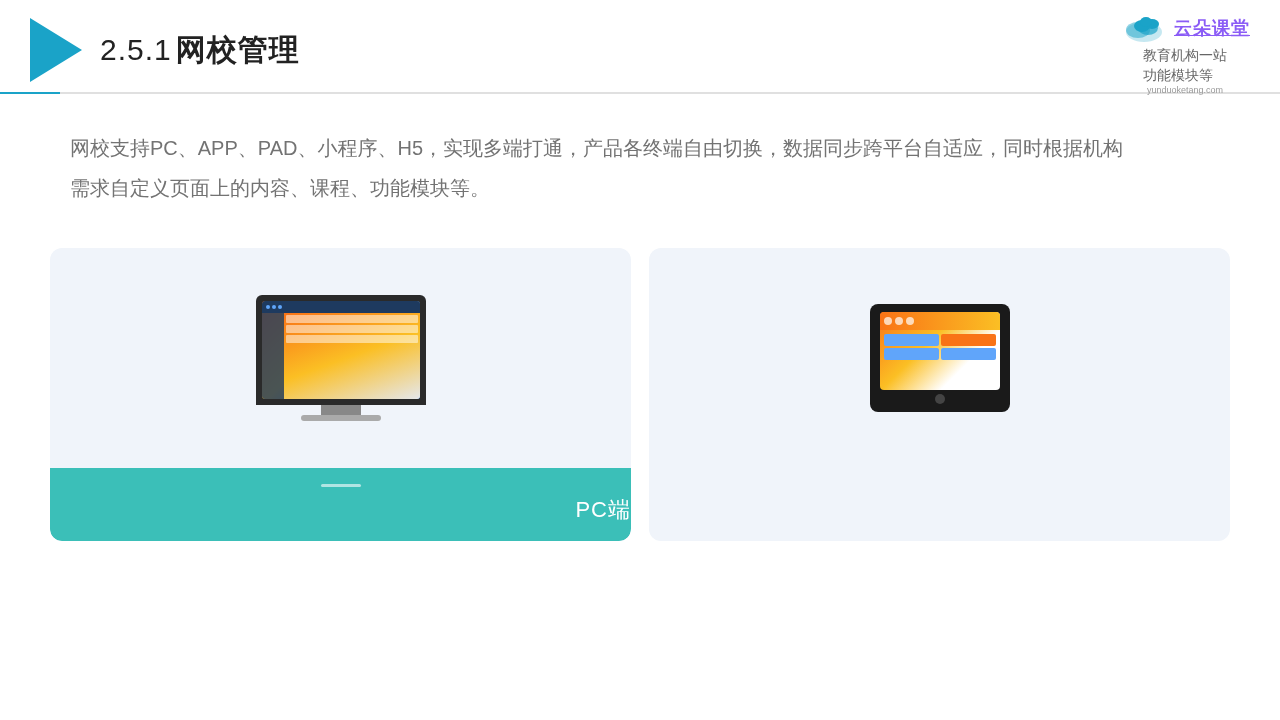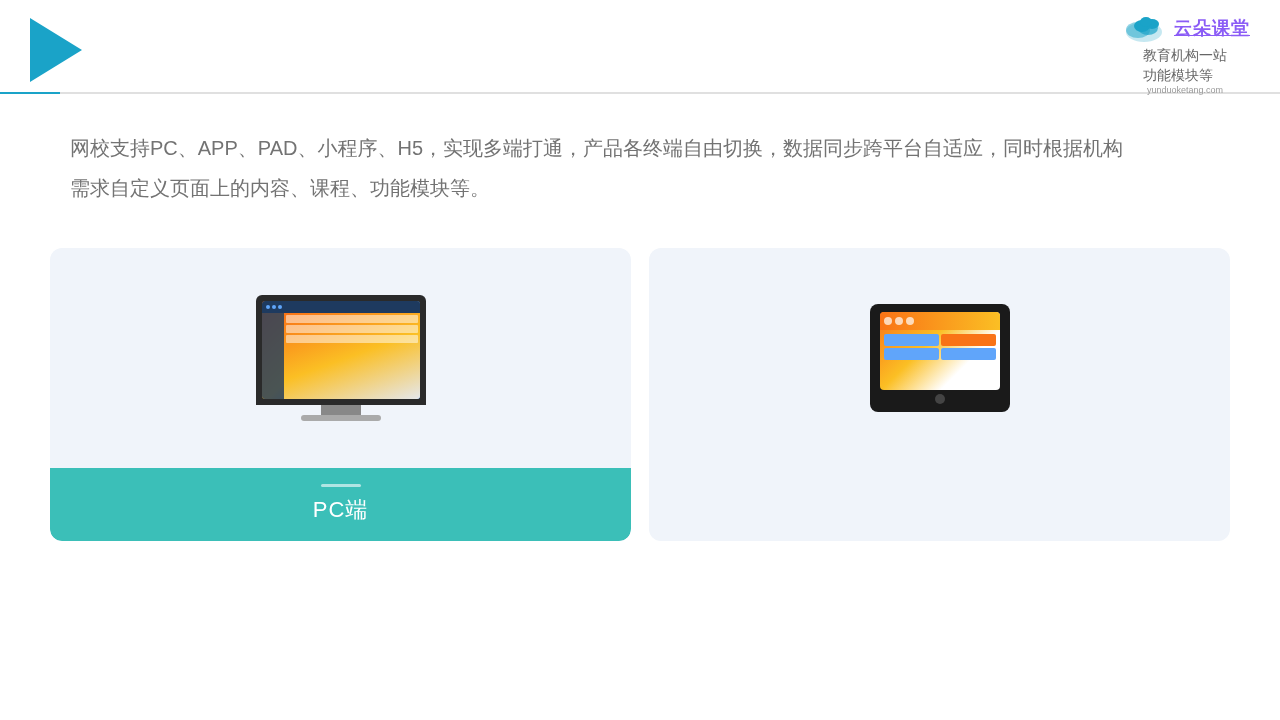--- a/index.html
+++ b/index.html
@@ -294,21 +294,21 @@
       background: #444;
       border-radius: 50%;
       margin: 4px auto 0;
     }
 
     
     .card-label {
       width: 100%;
       background: #3bbfb8;
       color: #fff;
-      text-align: center;
+      text-align: right;
       font-size: 22px;
       font-weight: 500;
       padding: 16px 0;
       border-radius: 0 0 12px 12px;
       letter-spacing: 1px;
     }
 
     
     .card-label-line {
       width: 40px;
@@ -321,20 +321,23 @@
     
     .phone-tall {
       height: 170px;
     }
   </style>
 </head>
 <body>
 
 <div class="header">
   <div class="logo-triangle"></div>
+  <div class="header-title">
+    <span class="num">2.5.1</span><span>网校管理</span>
+  </div>
   <div class="top-divider"></div>
 
   <div class="brand-logo">
     <div class="brand-logo-icon">
 
       <svg class="cloud-icon" viewBox="0 0 48 32" fill="none" xmlns="http://www.w3.org/2000/svg">
         <ellipse cx="24" cy="20" rx="18" ry="10" fill="#1aa3c8" opacity="0.25"></ellipse>
         <ellipse cx="18" cy="18" rx="12" ry="8" fill="#1aa3c8" opacity="0.5"></ellipse>
         <ellipse cx="28" cy="16" rx="10" ry="7" fill="#1aa3c8" opacity="0.7"></ellipse>
         <ellipse cx="22" cy="14" rx="8" ry="6" fill="#1aa3c8"></ellipse>

